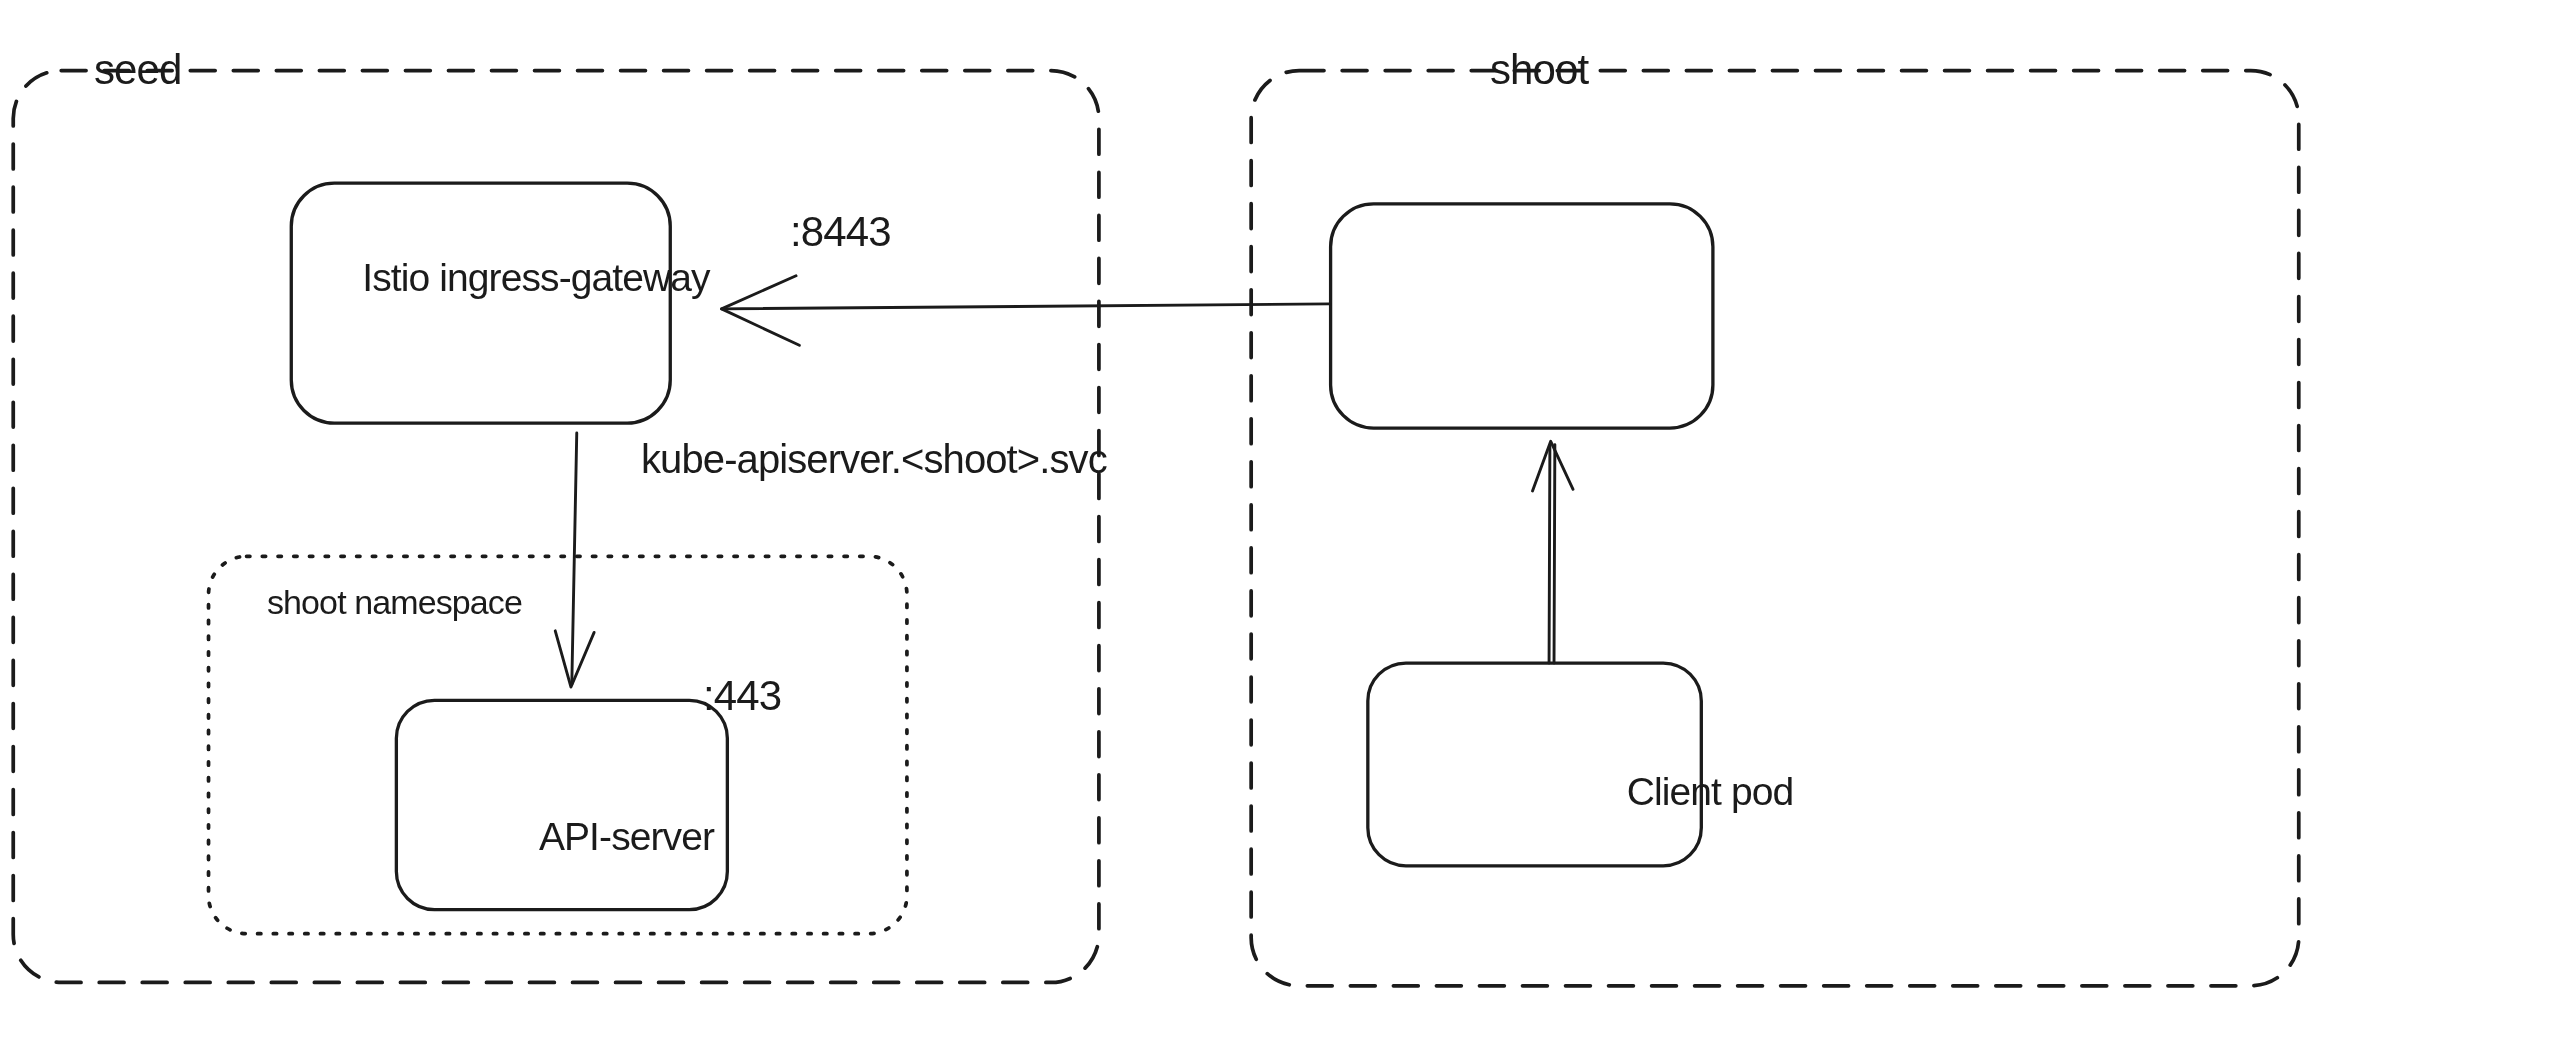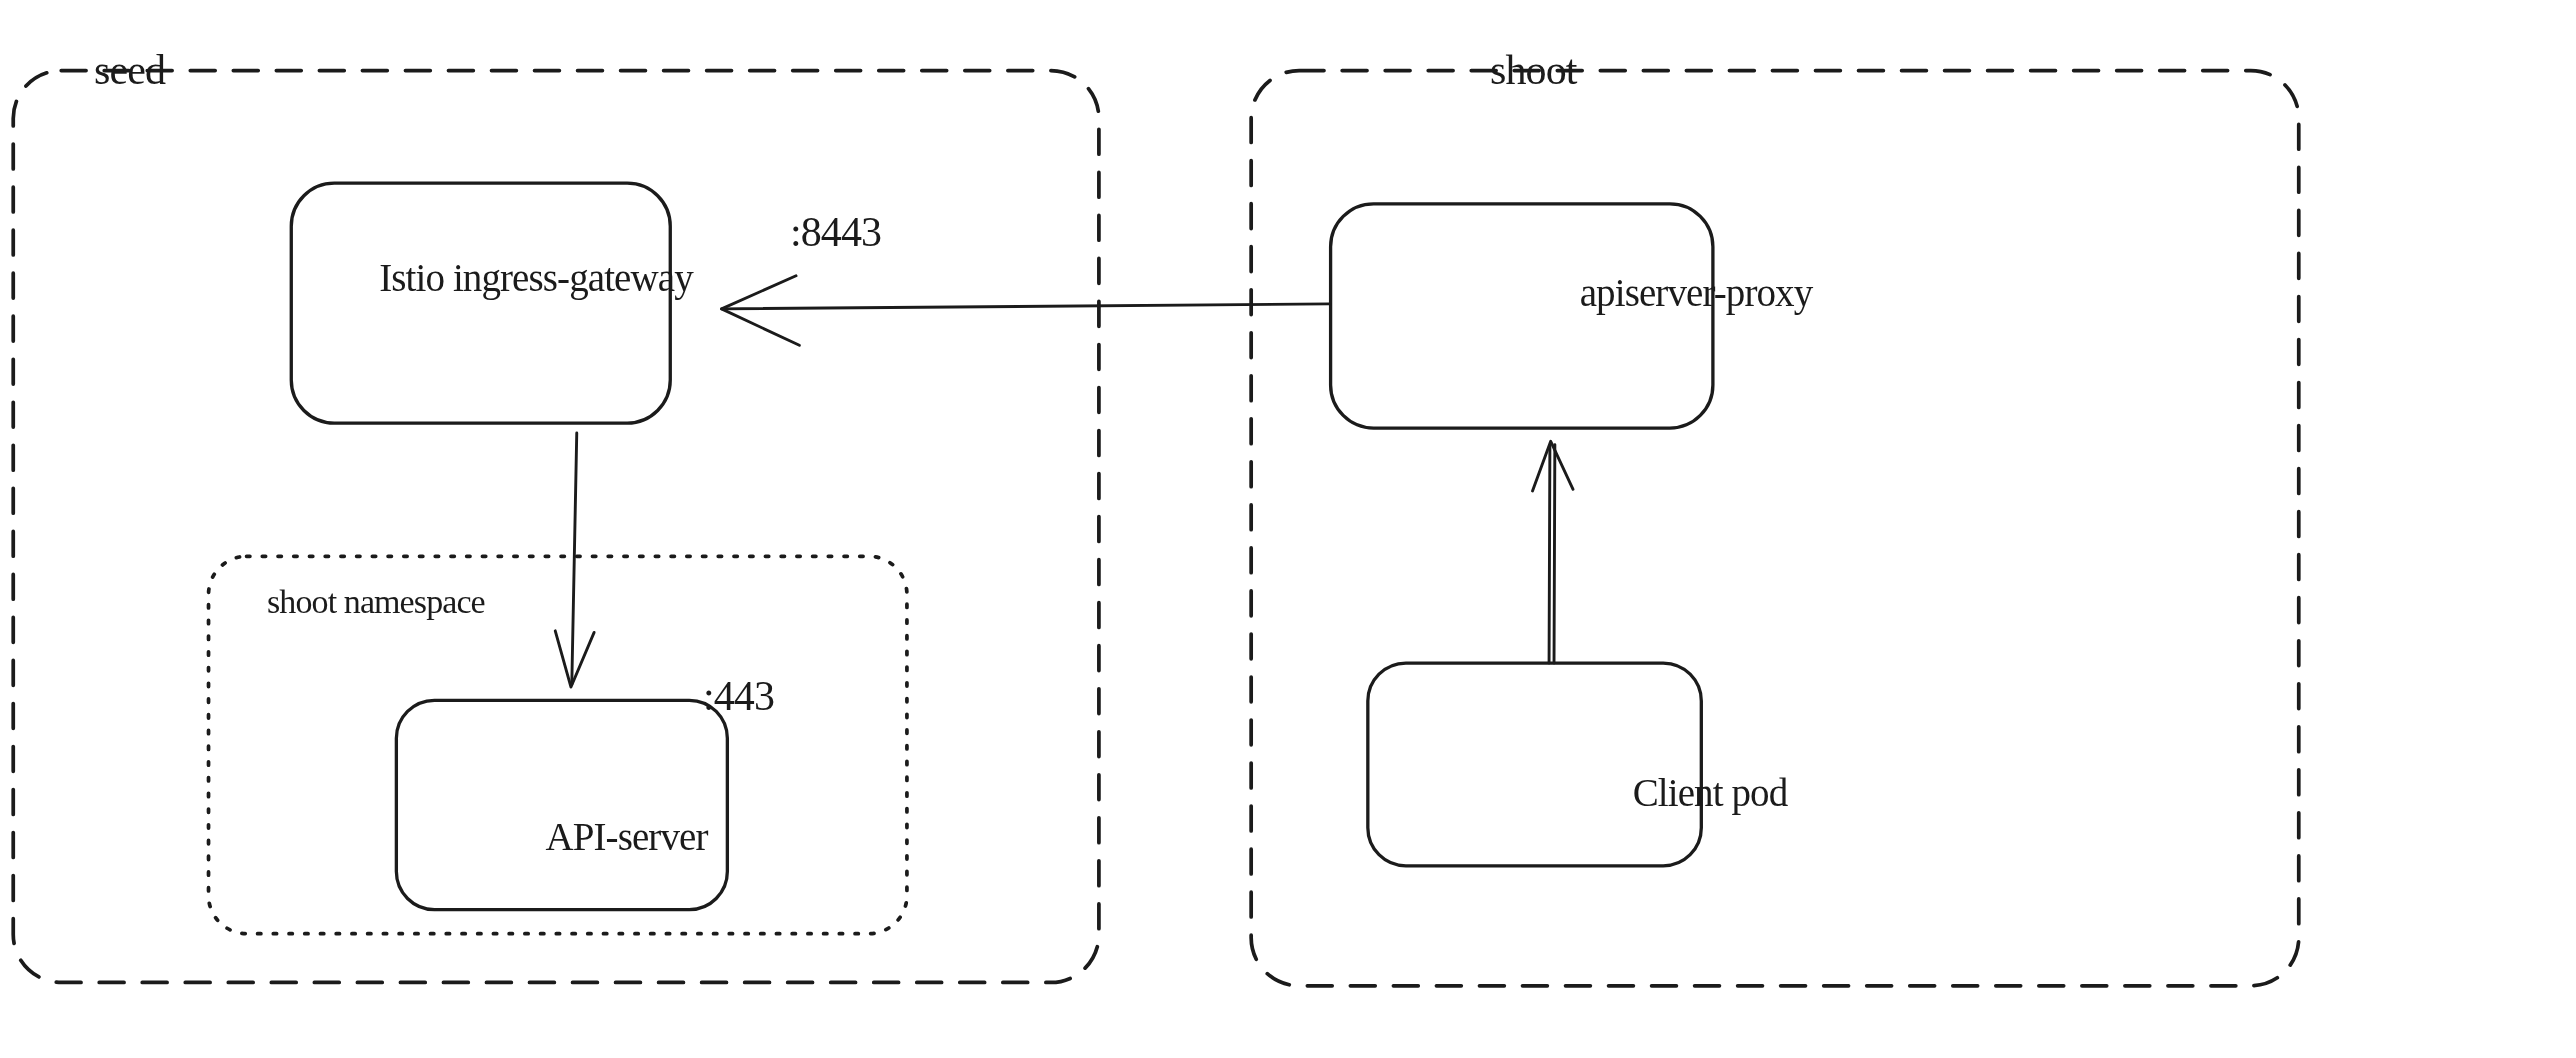--- a/index.html
+++ b/index.html
@@ -6,21 +6,21 @@
     --stroke: #1b1b1b;
     --background: #ffffff;
   }
   * { box-sizing: border-box; }
   html, body { margin: 0; padding: 0; background: var(--background); }
   .canvas {
     position: relative;
     width: 2312px;
     height: 1058px;
     background: var(--background);
-    font-family: Liberation Serif, serif;
+    font-family: Liberation Sans, sans-serif;
     color: var(--stroke);
     overflow: hidden;
   }
   svg.shapes {
     position: absolute;
     inset: 0;
     width: 100%;
     height: 100%;
   }
   svg.shapes rect, svg.shapes path {
@@ -86,25 +86,25 @@
     <path class="arrow" d="M 1852 528 L 1874 468 L 1901 526"></path>
   </svg>
 
   <div class="lbl cluster-lbl" style="left:94px; top:46px;">seed</div>
   <div class="lbl cluster-lbl" style="left:1490px; top:46px;">shoot</div>
 
   <div class="lbl namespace-lbl" style="left:267px; top:583px;">shoot namespace</div>
 
   <div class="node-lbl" style="left:325px; top:144px; width:422px; height:267px;">Istio ingress-gateway</div>
   <div class="node-lbl" style="left:442px; top:720px; width:369px; height:233px;">API-server</div>
-  <div class="node-lbl" style="left:1483px; top:167px; width:426px; height:250px;">apiserver-proxy</div>
   <div class="node-lbl" style="left:1524px; top:679px; width:372px; height:226px;text-align:right;">Client pod</div>
 
   <div class="lbl port-lbl" style="left:790px; top:208px;">:8443</div>
 
   <div class="lbl edge-lbl" style="left:641px; top:433px;">
+    <span>kube-apiserver.&lt;shoot&gt;.svc</span>
   </div>
 
   <div class="lbl port-lbl" style="left:703px; top:672px;">:443</div>
 
 
 </div>
 
 
 </body></html>

